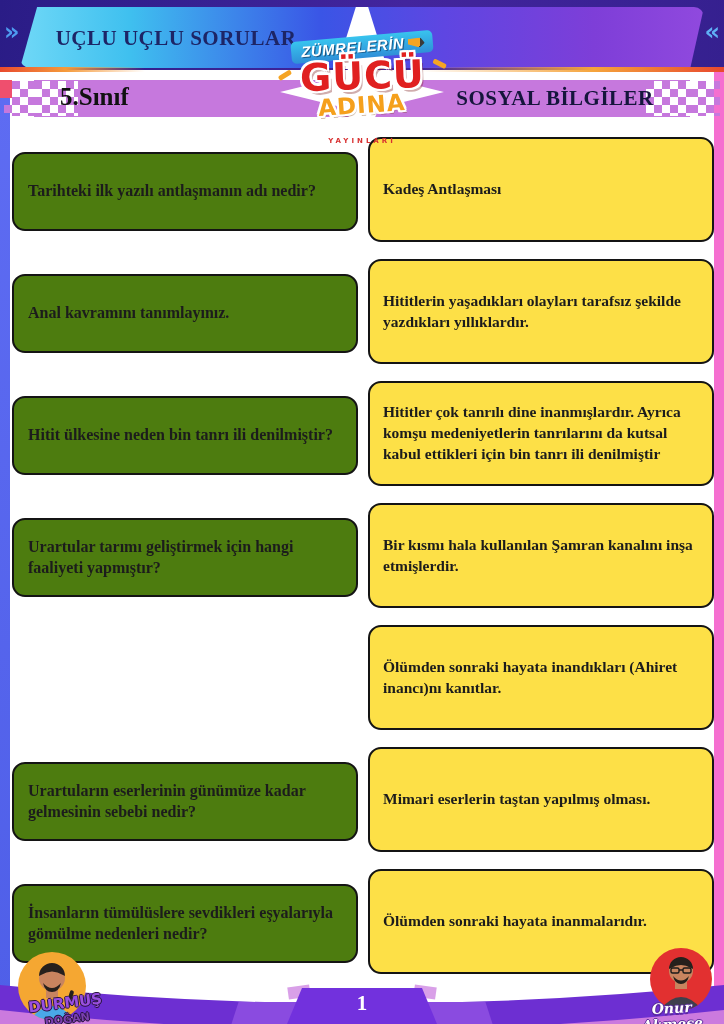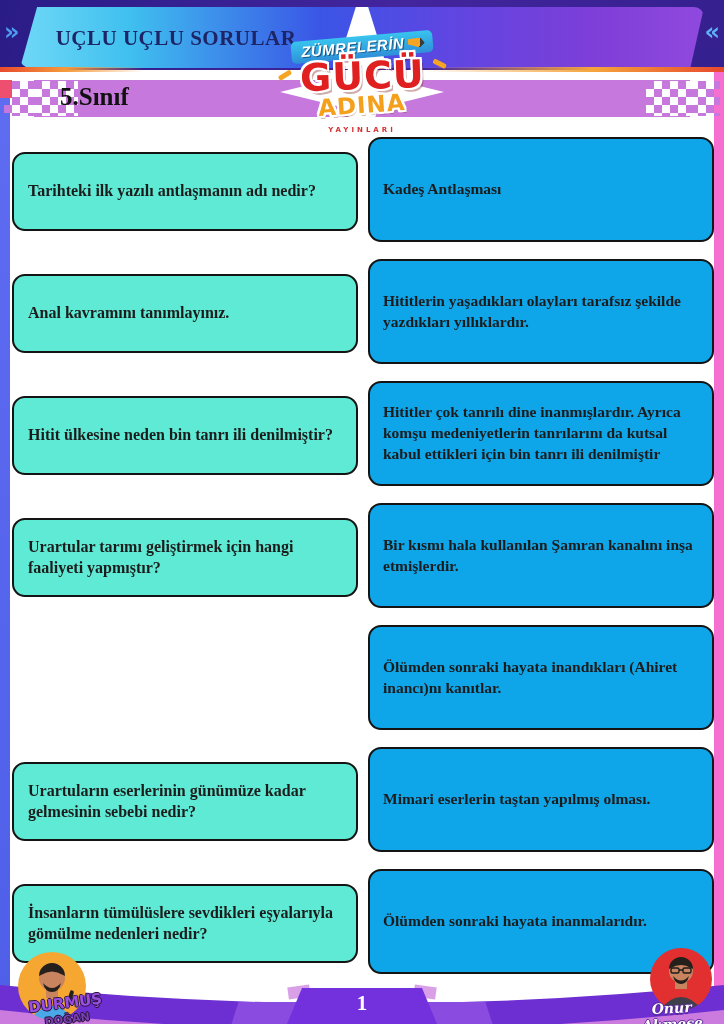--- a/index.html
+++ b/index.html
@@ -60,34 +60,34 @@
     -2px -2px 0 #fff,2px 2px 0 #fff,-2px 2px 0 #fff,2px -2px 0 #fff,3px 4px 0 rgba(120,20,20,.35);}
   #logo-gucu{font:900 38px "DejaVu Sans",sans-serif;color:#e02020;letter-spacing:1px;margin-top:-4px;
     transform:rotate(-2deg);position:relative;}
   #logo-gucu::before,#logo-gucu::after{content:"";position:absolute;width:14px;height:5px;background:#f5a423;border-radius:2px;}
   #logo-gucu::before{left:-22px;top:16px;transform:rotate(-30deg);}
   #logo-gucu::after{right:-22px;top:10px;transform:rotate(28deg);}
   #logo-adina{font:900 23px "DejaVu Sans",sans-serif;color:#f5a01c;letter-spacing:1px;
     margin-top:-6px;transform:rotate(-4deg);
     text-shadow:-2px 0 0 #fff,2px 0 0 #fff,0 -2px 0 #fff,0 2px 0 #fff,
     -2px -2px 0 #fff,2px 2px 0 #fff,-2px 2px 0 #fff,2px -2px 0 #fff,2px 3px 0 rgba(120,60,10,.35);}
-  #logo-yayinlari{font:700 7px "DejaVu Sans",sans-serif;color:#d83030;letter-spacing:3px;margin-top:8px;}
+  #logo-yayinlari{font:700 7px "DejaVu Sans",sans-serif;color:#d83030;letter-spacing:3px;margin-top:19px;}
 
   
   #stripe-left{position:absolute;top:95px;left:0;width:10px;height:915px;z-index:1;
     background:linear-gradient(180deg,#5e6cf2,#4f5fe8);}
   #stripe-right{position:absolute;top:70px;right:0;width:10px;height:940px;z-index:1;background:#f56fd0;}
 
   
   #qa-area{position:absolute;top:137px;left:0;width:724px;z-index:8;}
   .row{position:relative;height:122px;}
-  .qbox{position:absolute;left:12px;top:15px;width:346px;height:79px;background:#5eead4;
+  .qbox{position:absolute;left:12px;top:15px;width:346px;height:79px;background:#4d7c0f;
     border:2.5px solid #141414;border-radius:13px;display:flex;align-items:center;
     padding:0 14px;font-size:16px;font-weight:600;color:#1c1c1c;line-height:1.3;}
-  .abox{position:absolute;left:368px;top:0;width:346px;height:105px;background:#0ea5e9;
+  .abox{position:absolute;left:368px;top:0;width:346px;height:105px;background:#fde047;
     border:2.5px solid #141414;border-radius:13px;display:flex;align-items:center;
     padding:0 13px;font-size:15.5px;font-weight:600;color:#1c1c1c;line-height:1.35;}
 
   
   #footer-svg{position:absolute;left:0;top:940px;width:724px;height:84px;z-index:9;}
   #page-tab{position:absolute;left:287px;top:988px;width:150px;height:36px;background:#7231dd;z-index:12;
     clip-path:polygon(10% 0,90% 0,100% 100%,0 100%);display:flex;align-items:flex-start;justify-content:center;
     font:700 21px "Liberation Serif",serif;color:#ffffff;padding-top:3px;}
   .tab-wing{position:absolute;top:1002px;width:72px;height:22px;background:#8a4be0;z-index:11;}
   #wing-left{left:235px;transform:skewX(-18deg);}
@@ -127,20 +127,21 @@
   </div>
   <div id="flame-strip"></div>
 
   <div id="band2-bar"></div>
   <div id="dither-left-out" class="dither"></div>
   <div id="dither-left-in" class="dither"></div>
   <div id="dither-right-out" class="dither"></div>
   <div id="dither-right-in" class="dither"></div>
   <div id="edge-red"></div>
   <div id="grade-label">5.Sınıf</div>
+  <div id="subject-label">SOSYAL BİLGİLER</div>
 
   <div id="logo">
     <svg id="logo-star" width="172" height="112" viewBox="0 0 172 112">
       <polygon points="86,0 103,40 168,56 103,72 86,112 69,72 4,56 69,40" fill="#ffffff"></polygon>
     </svg>
     <div id="logo-ribbon">
       <span>ZÜMRELERİN</span>
       <span id="pencil"></span>
     </div>
     <div id="logo-gucu" class="outlined">GÜCÜ</div>

